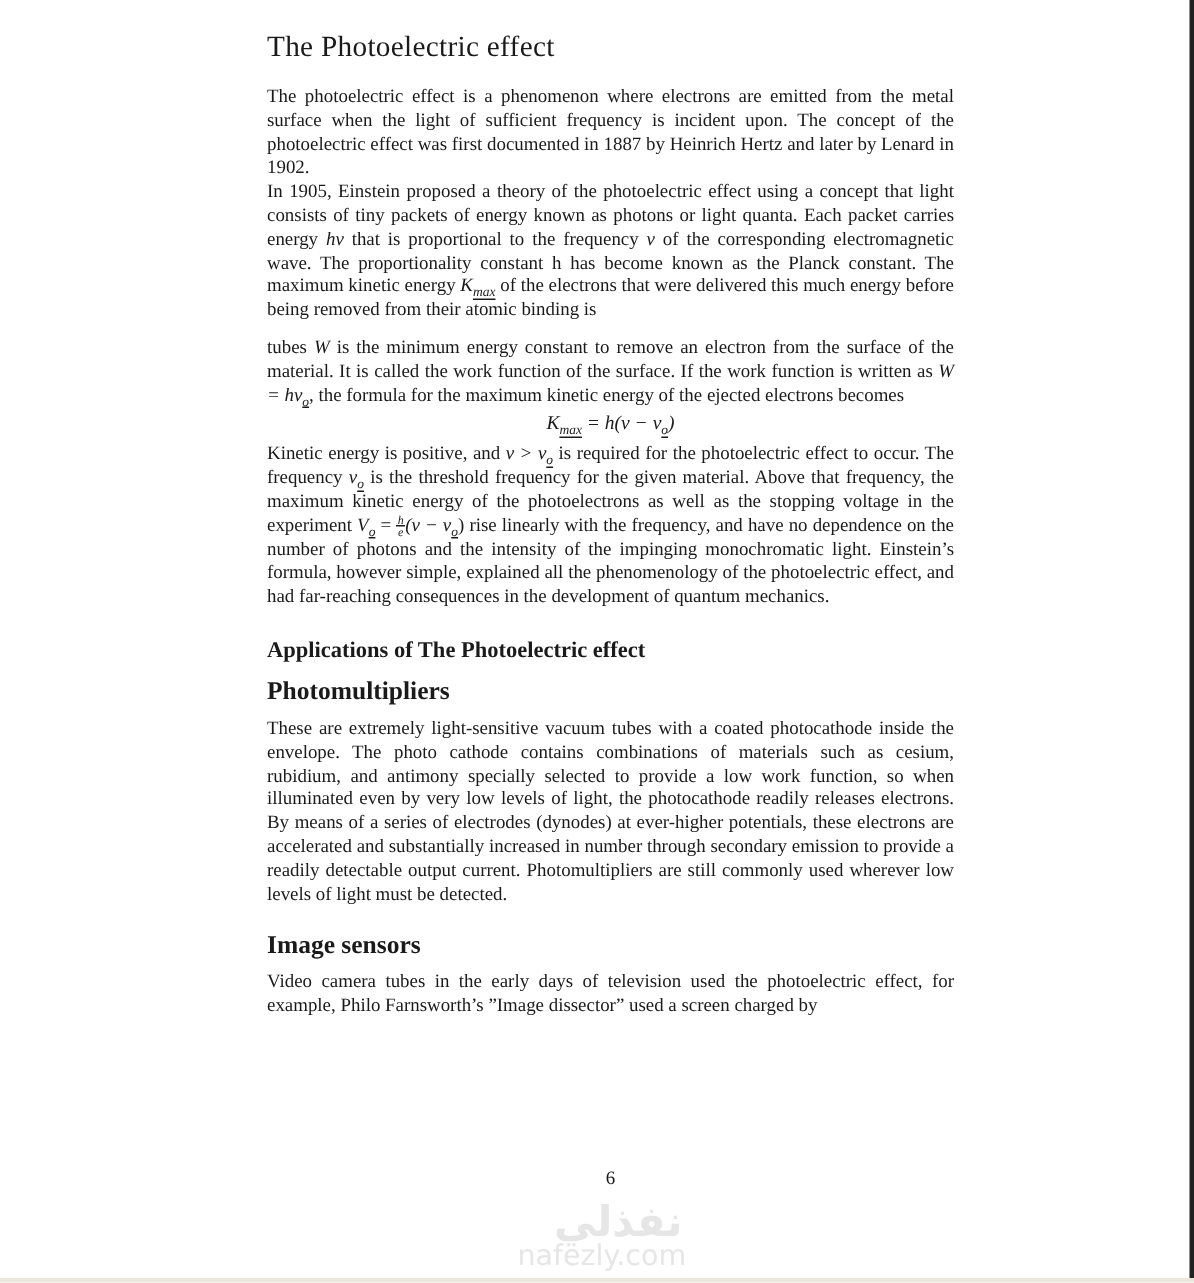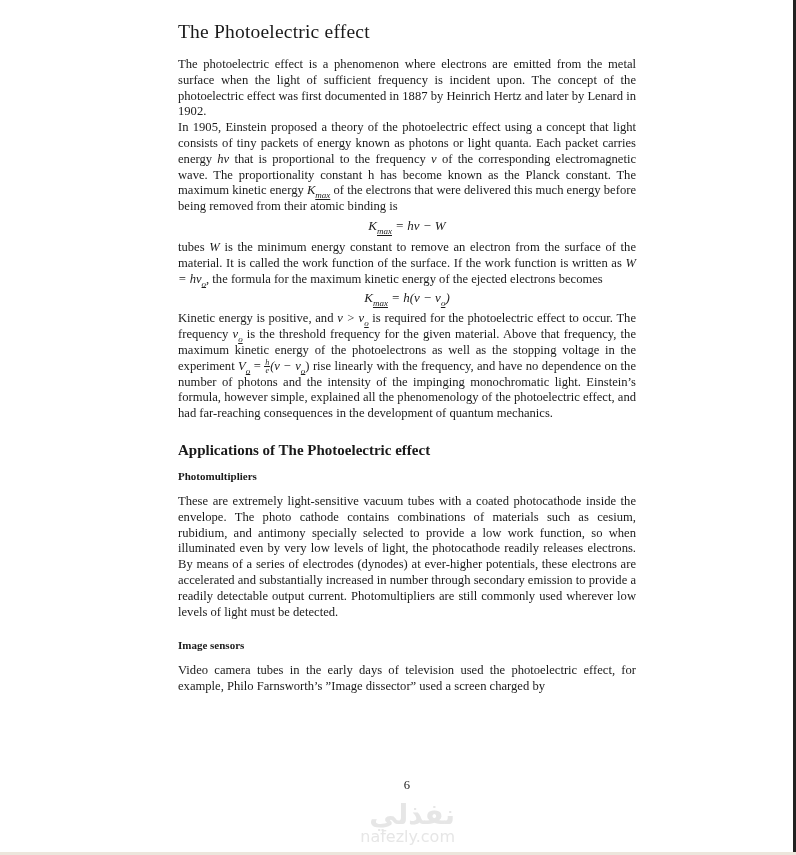--- a/index.html
+++ b/index.html
@@ -5,48 +5,47 @@
   html, body { margin: 0; padding: 0; }
   body {
     width: 796px; height: 855px; background: #ffffff; position: relative; overflow: hidden;
     font-family: "Liberation Serif", "DejaVu Serif", serif; color: #1a1a1a;
   }
   .right-strip { position: absolute; top: 0; right: 0; width: 3px; height: 852px; background: #222; }
   .bottom-strip { position: absolute; left: 0; bottom: 0; width: 796px; height: 3px; background: #ece6dc; }
   .page { position: absolute; left: 178px; top: 20px; width: 458px; }
   h1 { font-size: 19.5px; font-weight: normal; margin: 0; line-height: 24px; letter-spacing: 0.2px; }
   h2 { font-size: 15px; font-weight: bold; margin: 0; line-height: 20px; font-family: Liberation Serif, serif; }
-  h3 { font-size: 11px; font-weight: bold; margin: 0; line-height: 17px; }
+  h3 { font-size: 17px; font-weight: bold; margin: 0; line-height: 17px; }
   p { margin: 0; font-size: 12.6px; line-height: 15.8px; text-align: justify; hyphens: auto; }
   .eq { text-align: center; font-size: 13px; line-height: 16px; font-style: italic; }
   sub { font-size: 9px; line-height: 0; text-decoration: underline; }
   .frac { display: inline-block; vertical-align: middle; text-align: center; font-size: 8px; line-height: 7px; font-style: italic; }
   .frac span { display: block; }
   .frac .num { border-bottom: 0.8px solid #1a1a1a; padding: 0 1px; }
   .pagenum { position: absolute; left: 0; width: 458px; top: 758px; text-align: center; font-size: 12.6px; }
   .watermark { position: absolute; left: 345px; top: 800px; width: 110px; text-align: right; color: #e6e6e6; font-family: "DejaVu Sans", sans-serif; }
   .watermark .ar { font-size: 28px; font-weight: bold; line-height: 30px; }
-  .watermark .lat { font-size: 16px; line-height: 14px; }
+  .watermark .lat { font-size: 19px; line-height: 14px; }
 </style>
 </head>
 <body>
 
 <div class="right-strip"></div>
 <div class="bottom-strip"></div>
 
 <div class="page">
   <h1>The Photoelectric effect</h1>
 
   <div style="height:13px"></div>
   <p>The photoelectric effect is a phenomenon where electrons are emitted from the metal surface when the light of sufficient frequency is incident upon. The concept of the photoelectric effect was first documented in 1887 by Heinrich Hertz and later by Lenard in 1902.</p>
 
   <p><span>In 1905, Einstein proposed a theory of the photoelectric effect using a concept that light consists of tiny packets of energy known as photons or light quanta. Each packet carries energy </span><i>hv</i><span> that is proportional to the frequency </span><i>v</i><span> of the corresponding electromagnetic wave. The proportionality constant h has become known as the Planck constant. The maximum kinetic energy </span><i>K</i><sub><i>max</i></sub><span> of the electrons that were delivered this much energy before being removed from their atomic binding is</span></p>
 
   <div style="height:3px"></div>
-  <div class="eq"><span>K</span><sub>max</sub><span> = hv − W</span></div>
   <div style="height:6px"></div>
 
   <p><span>tubes </span><i>W</i><span> is the minimum energy constant to remove an electron from the surface of the material. It is called the work function of the surface. If the work function is written as </span><i>W = hv</i><sub><i>o</i></sub><span>, the formula for the maximum kinetic energy of the ejected electrons becomes</span></p>
 
   <div style="height:3px"></div>
   <div class="eq"><span>K</span><sub>max</sub><span> = h(v − v</span><sub>o</sub><span>)</span></div>
   <div style="height:5px"></div>
 
   <p><span>Kinetic energy is positive, and </span><i>v &gt; v</i><sub><i>o</i></sub><span> is required for the photoelectric effect to occur. The frequency </span><i>v</i><sub><i>o</i></sub><span> is the threshold frequency for the given material. Above that frequency, the maximum kinetic energy of the photoelectrons as well as the stopping voltage in the experiment </span><i>V</i><sub><i>o</i></sub><span> = </span><span class="frac"><span class="num">h</span><span>e</span></span><i>(v − v</i><sub><i>o</i></sub><span>)</span><span> rise linearly with the frequency, and have no dependence on the number of photons and the intensity of the impinging monochromatic light. Einstein’s formula, however simple, explained all the phenomenology of the photoelectric effect, and had far-reaching consequences in the development of quantum mechanics.</span></p>
 

